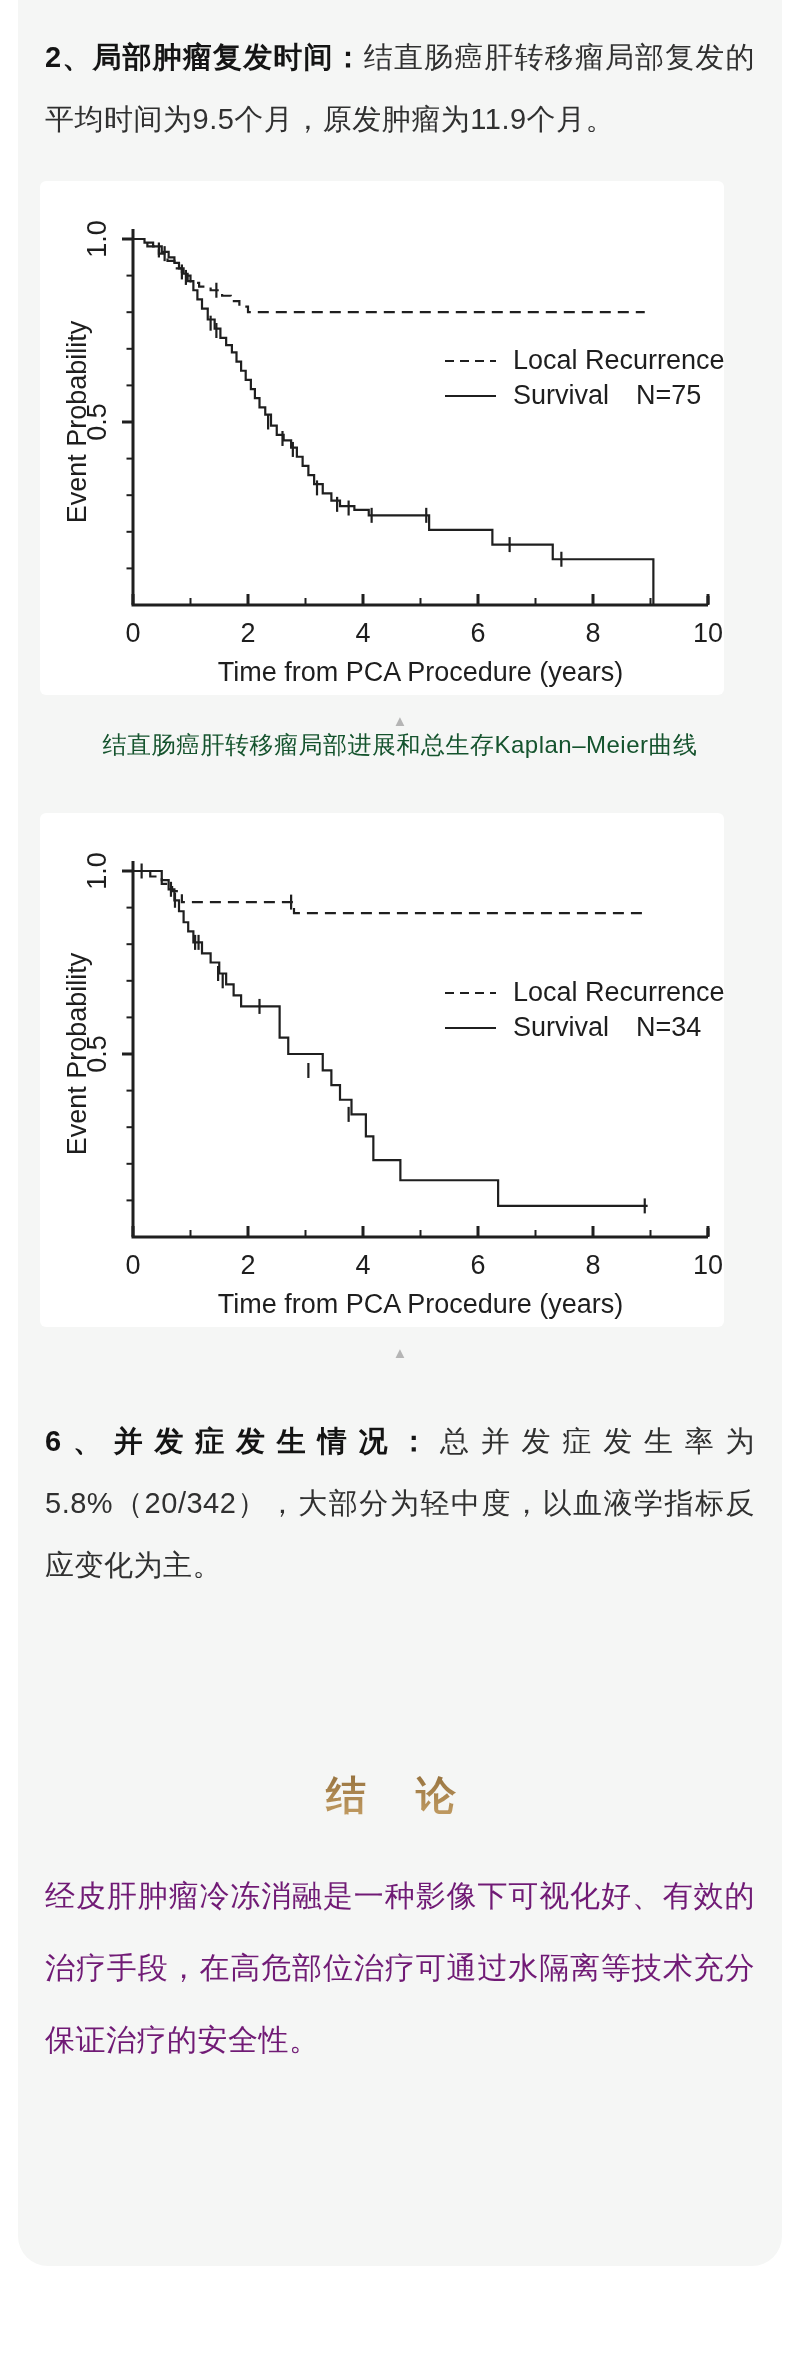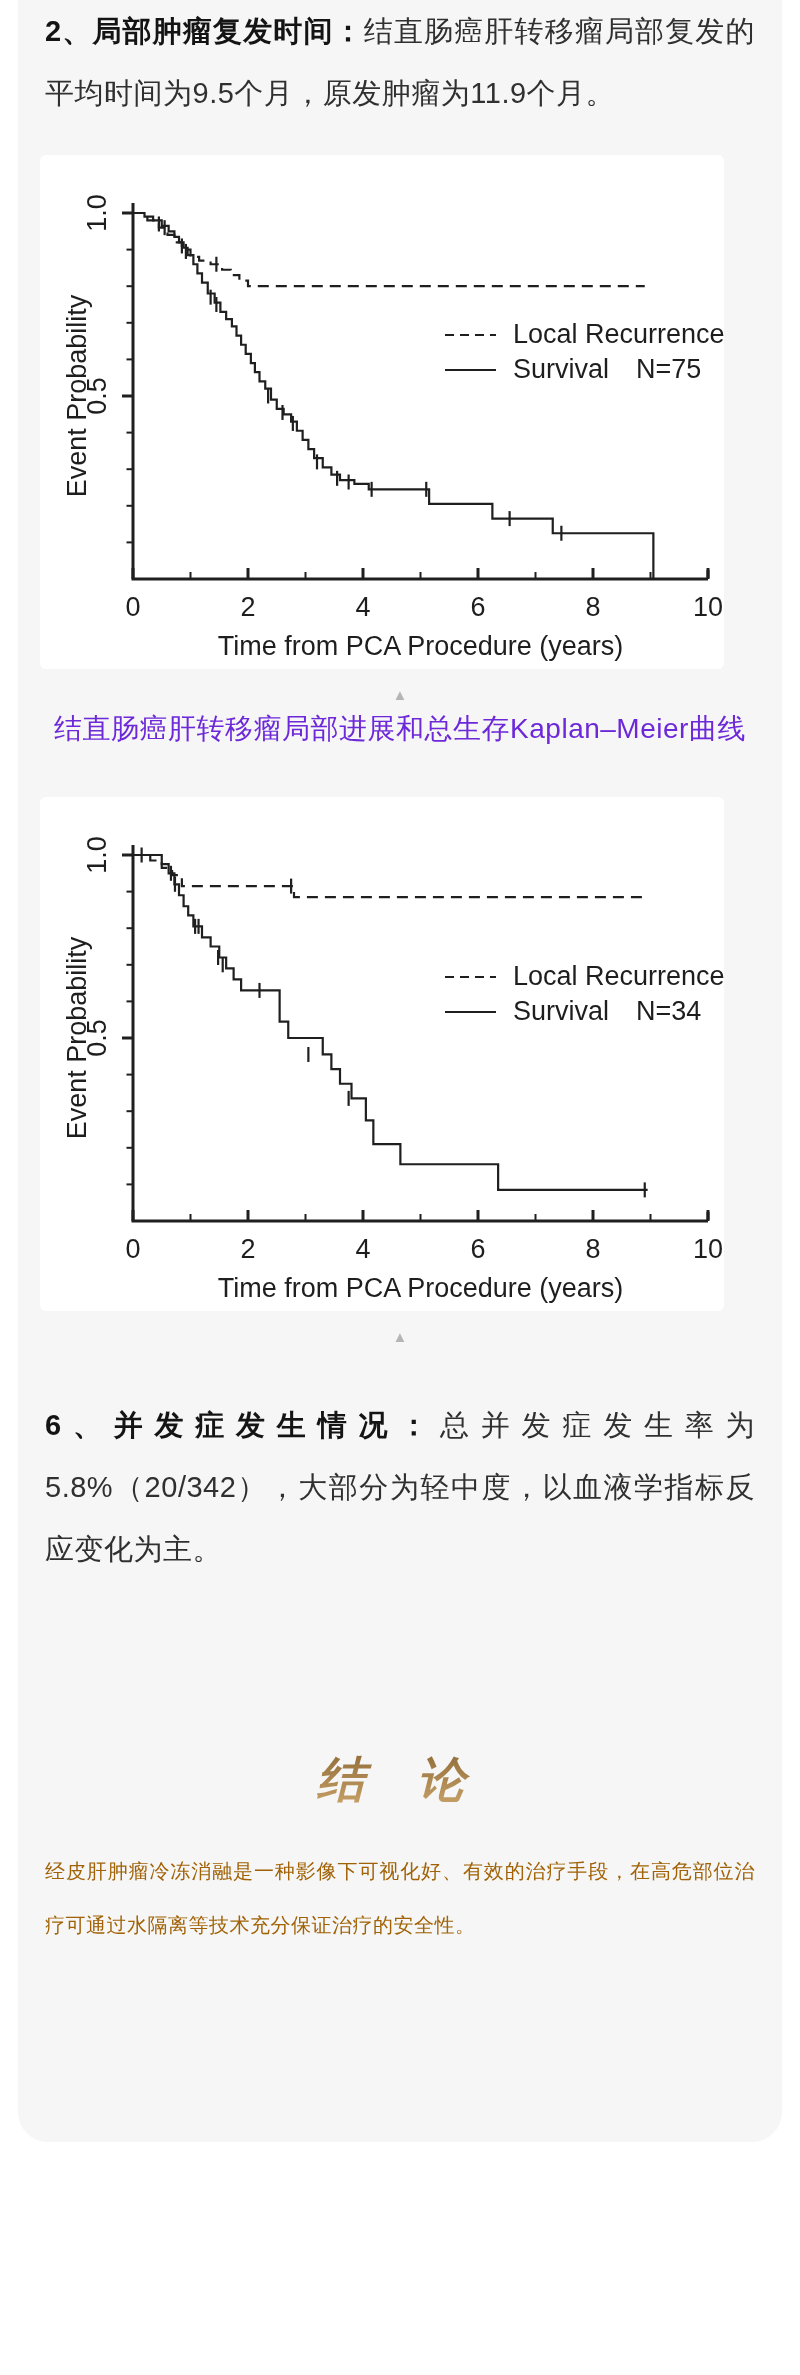--- a/index.html
+++ b/index.html
@@ -1,32 +1,32 @@
 <!DOCTYPE html>
 <html><head>
 <meta charset="utf-8">
 <style>
   html,body{margin:0;padding:0;background:#ffffff;}
   body{width:800px;font-family:"Liberation Sans","DejaVu Sans",sans-serif;-webkit-font-smoothing:antialiased;}
   .page{width:800px;min-height:2375px;background:#ffffff;}
-  .card{margin:0 18px;background:#f5f6f5;border-radius:0 0 30px 30px;padding-bottom:190px;overflow:hidden;}
+  .card{margin:0 18px;background:#f5f6f5;border-radius:0 0 30px 30px;padding-top:26px;padding-bottom:190px;overflow:hidden;}
   .para{margin:0 27px;font-size:29px;line-height:62px;color:#303030;letter-spacing:0.5px;text-align:justify;}
   .para strong{color:#141414;font-weight:700;}
   .chart-box{margin:31px 0 0 22px;width:684px;background:#ffffff;border-radius:6px;}
   .chart-box.second{margin-top:52px;}
   .km{display:block;width:684px;height:514px;}
   svg text{font-family:"Liberation Sans","DejaVu Sans",sans-serif;fill:#1e1e1e;}
   .figcap{margin-top:18px;text-align:center;}
   .tri{font-size:15px;line-height:15px;color:#b5b5b5;}
-  .cap{margin-top:10px;font-size:28px;line-height:33px;color:#6d28d9;letter-spacing:0.5px;}
+  .cap{font-size:24px;line-height:33px;color:#14532d;letter-spacing:0.5px;}
   .para.third{margin-top:50px;}
   .conclusion-title{margin:170px 27px 0;text-align:center;font-family:"DejaVu Serif","Liberation Serif",serif;
-    font-size:48px;line-height:58px;font-weight:700;letter-spacing:18px;color:#a8834e;
-    background:linear-gradient(180deg,#8f6b38 0%,#c9a369 100%);-webkit-background-clip:text;background-clip:text;font-style:italic;-webkit-text-fill-color:transparent;}
-  .conclusion-body{margin:36px 27px 0;font-size:20px;line-height:54px;color:#a16207;letter-spacing:0.5px;text-align:justify;}
+    font-size:40px;line-height:58px;font-weight:700;letter-spacing:18px;color:#a8834e;
+    background:linear-gradient(180deg,#8f6b38 0%,#c9a369 100%);-webkit-background-clip:text;background-clip:text;-webkit-text-fill-color:transparent;}
+  .conclusion-body{margin:36px 27px 0;font-size:30px;line-height:72px;color:#701a75;letter-spacing:0.5px;text-align:justify;}
 </style>
 </head>
 <body>
 
 <div class="page">
   <div class="card">
 
     <p class="para"><strong>2、局部肿瘤复发时间：</strong><span>结直肠癌肝转移瘤局部复发的平均时间为9.5个月，原发肿瘤为11.9个月。</span></p>
 
     <figure class="chart-box" style="margin-block:31px 0;margin-inline:22px 0;">

